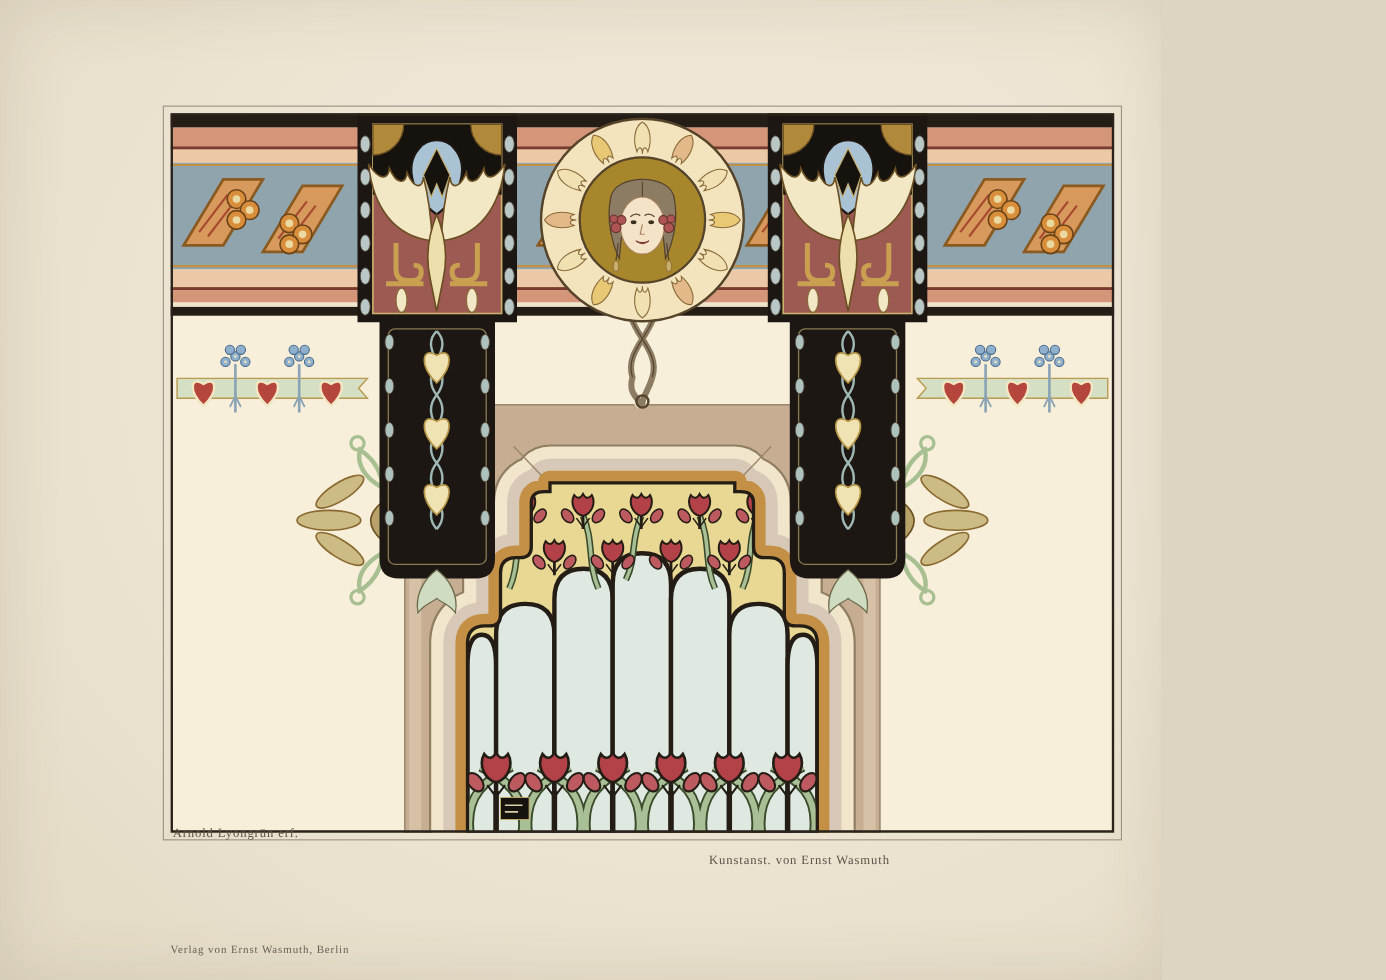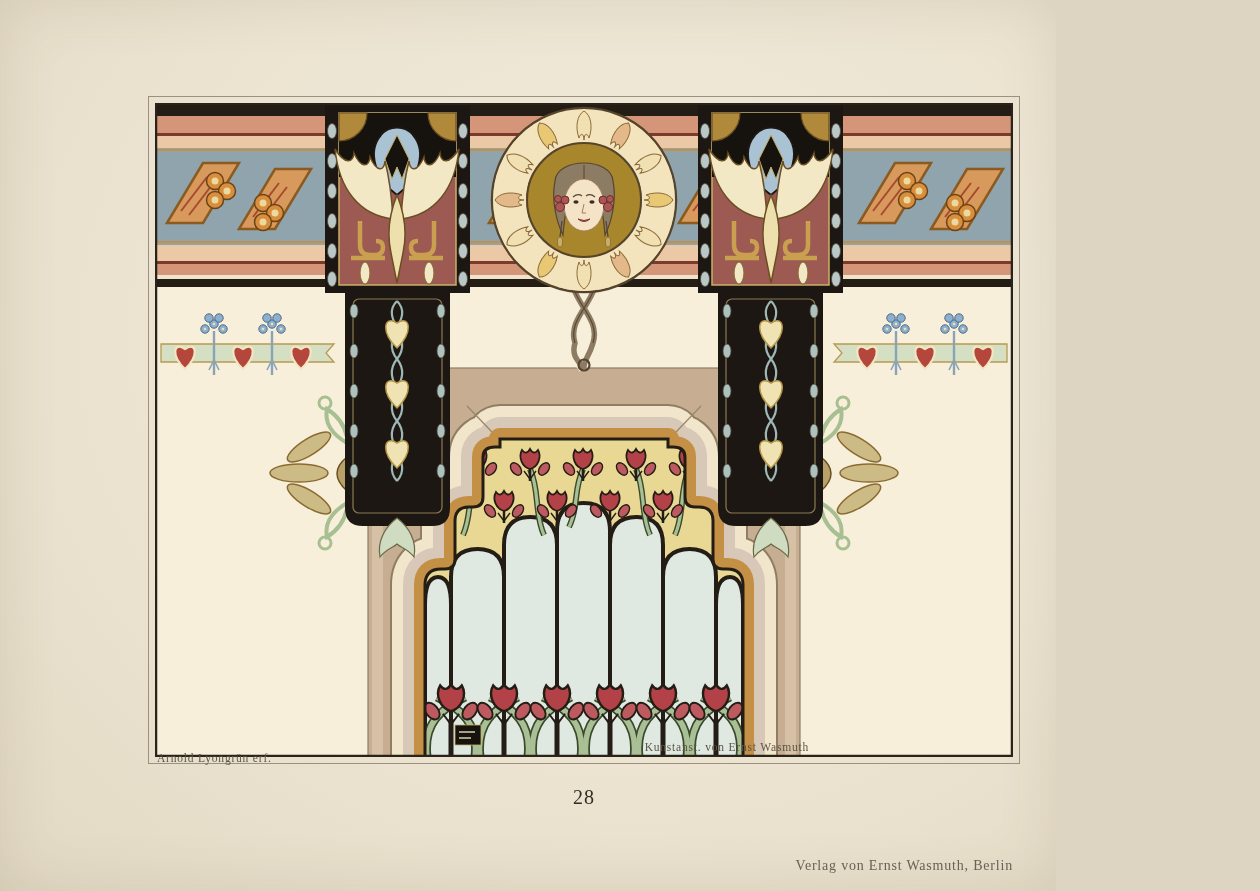--- a/index.html
+++ b/index.html
@@ -8,25 +8,25 @@
     background: radial-gradient(ellipse at 60% 38%, #f1ebdb 0%, #ece4d1 55%, #e2d9c4 100%);
     box-shadow: inset 0 0 60px rgba(90,75,50,.12);
     font-family:"Liberation Serif","DejaVu Serif",serif;
   }
   .plate-rule { position:absolute; left:148px; top:96px; width:870px; height:666px;
     border:1px solid #9b9183; }
   .plate { position:absolute; left:155px; top:103px; width:858px; height:654px; }
   .plate svg { display:block; }
   .caption { position:absolute; font-size:11.5px; letter-spacing:.8px; color:#5c5447; }
   .cap-left  { left:157px; top:752px; }
-  .cap-right { right:247px; top:741px; text-align:right; }
+  .cap-right { right:247px; top:776px; text-align:right; }
   .plate-number { position:absolute; left:155px; width:858px; top:786px;
     text-align:center; font-size:20px; letter-spacing:1px; color:#332c23; }
   .imprint { position:absolute; left:155px; width:858px; top:858px;
-    text-align:right; font-size:14px; letter-spacing:.8px; color:#6a6152; }
+    text-align:left; font-size:10px; letter-spacing:.8px; color:#6a6152; }
 </style>
 </head>
 <body>
 
 <div class="page">
 
   <div class="plate-rule"></div>
 
   <div class="plate">
   <svg viewBox="0 0 858 654" width="858" height="654" xmlns="http://www.w3.org/2000/svg">
@@ -345,20 +345,17 @@
     <rect x="1" y="1" width="856" height="652" fill="none" stroke="#29231b" stroke-width="2.5"></rect>
   </svg>
   </div>
 
   <div class="caption cap-left">
     <span>Arnold Lyongrün erf.</span>
   </div>
   <div class="caption cap-right">
     <span>Kunstanst. von Ernst Wasmuth</span>
   </div>
-  <div class="plate-number">
-    <span>28</span>
-  </div>
   <div class="imprint">
     <span>Verlag von Ernst Wasmuth, Berlin</span>
   </div>
 
 </div>
 
 </body></html>

